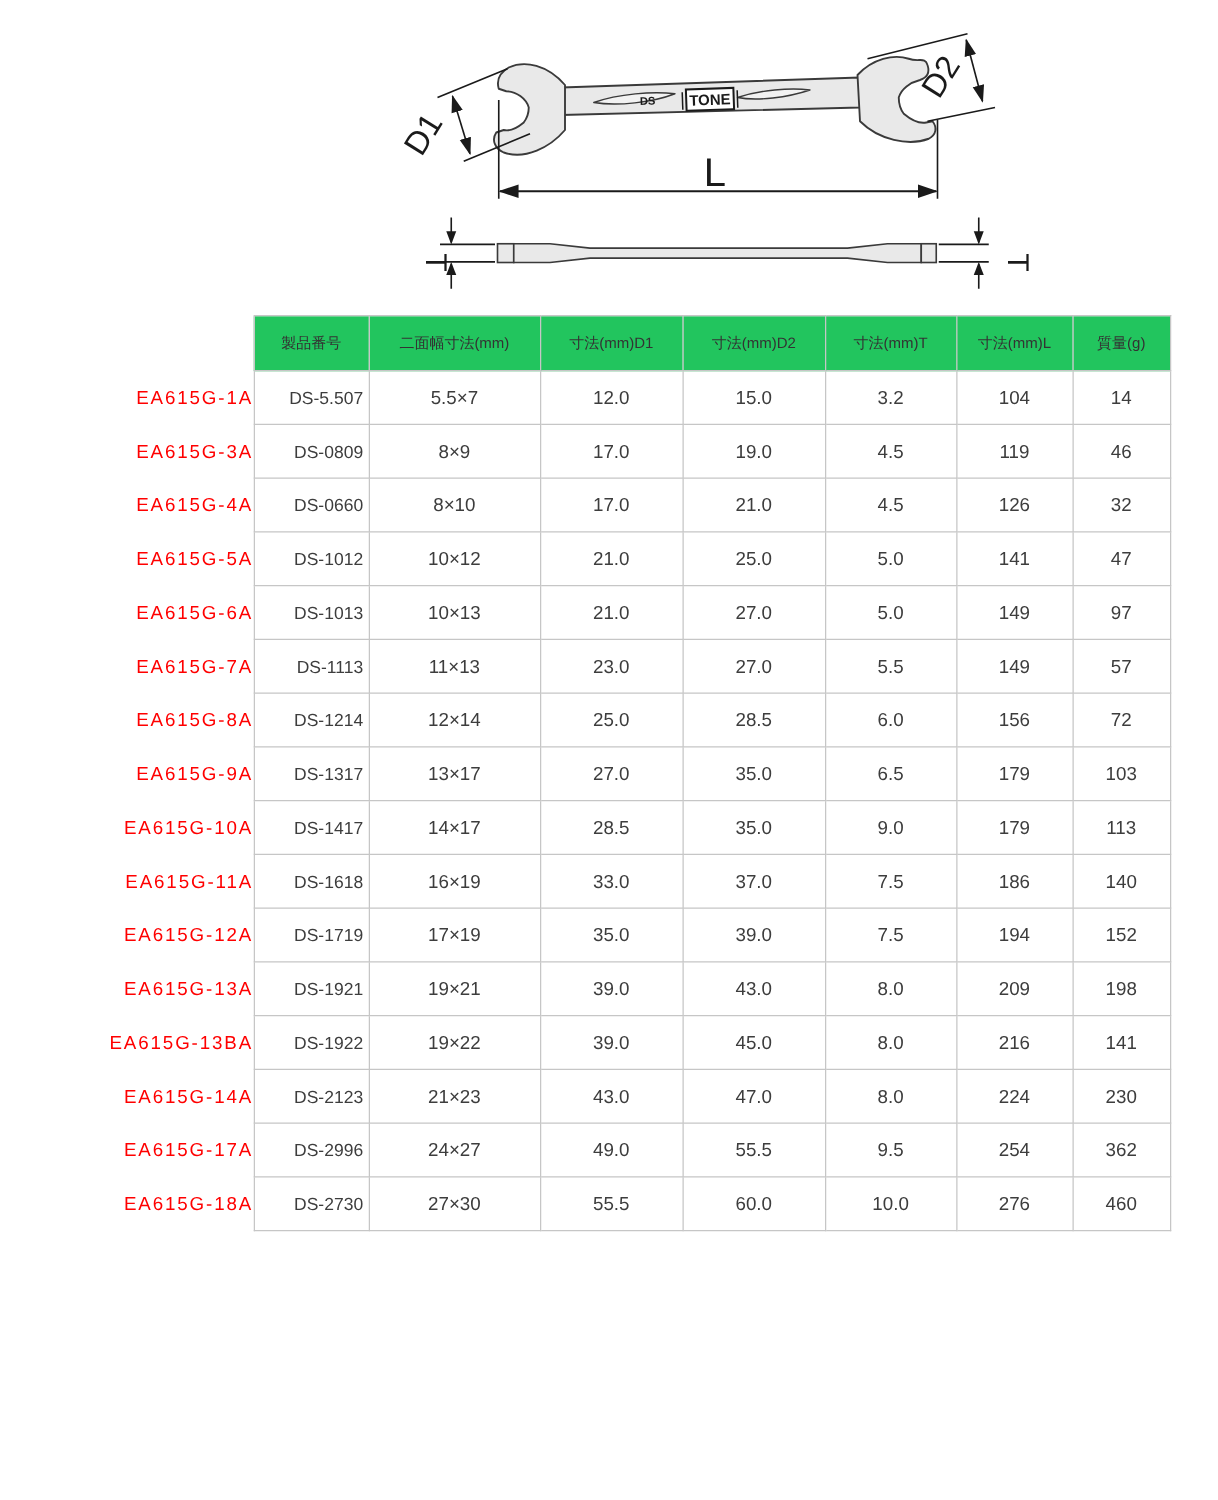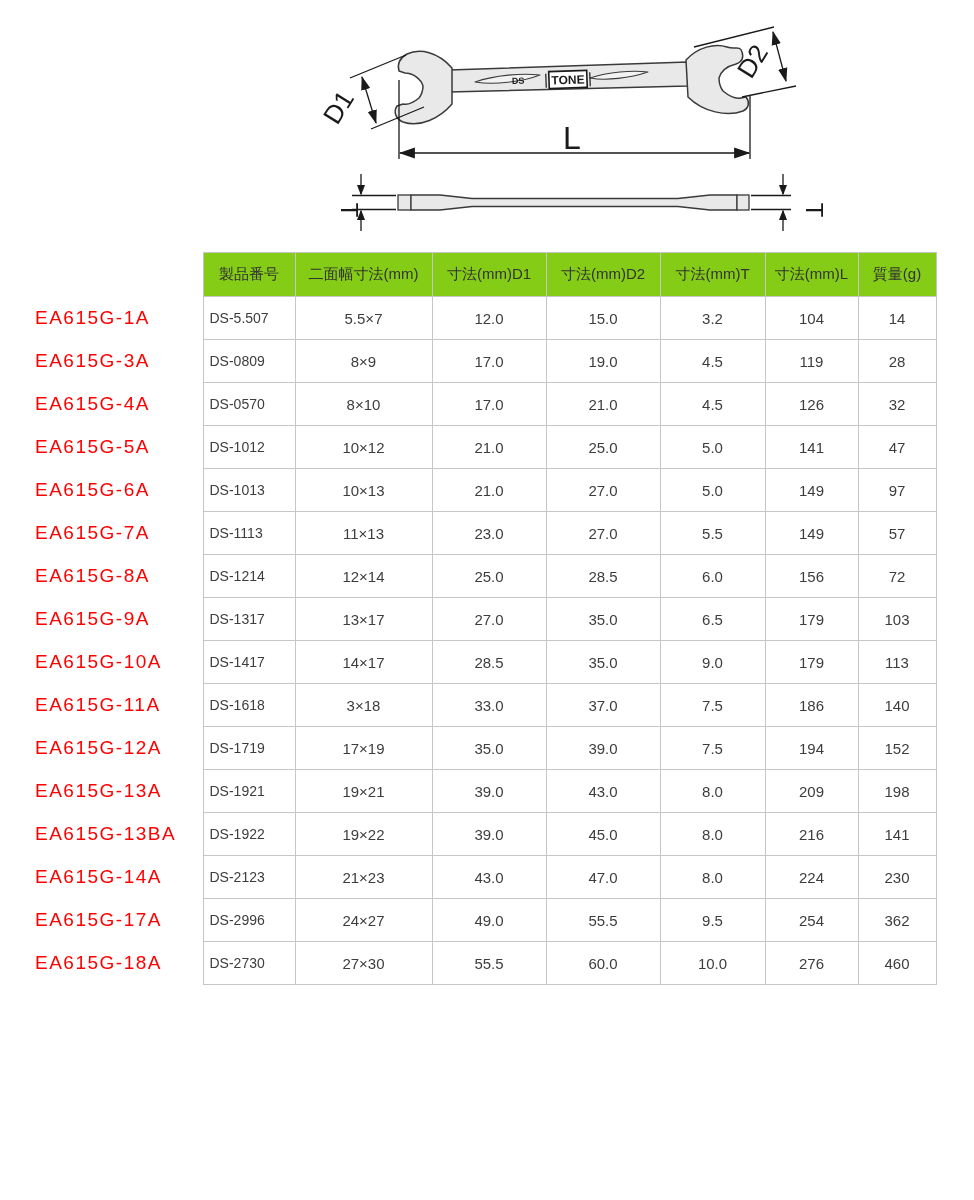--- a/index.html
+++ b/index.html
@@ -9,27 +9,27 @@
     -webkit-font-smoothing:antialiased;
   }
   .diagram{position:absolute;top:0;left:0;width:974px;height:250px;}
   .spec{position:absolute;top:252px;left:35px;}
   table.spec-table{border-collapse:collapse;table-layout:fixed;width:901px;}
   .spec-table th,.spec-table td{
     border:1px solid #c6c6c6;box-sizing:border-box;
     height:43px;padding:0 4px;text-align:center;
     font-size:15px;color:#3d3d3d;font-weight:normal;
   }
-  .spec-table thead th{background:#84cc16;color:#333;height:44px;font-size:15px;}
+  .spec-table thead th{background:#22c55e;color:#333;height:44px;font-size:12px;}
   .spec-table th.lbl,.spec-table td.lbl{
-    border:none;background:#fff;text-align:left;padding:0;
-    color:#ff0000;font-size:19px;letter-spacing:1.5px;font-weight:normal;
+    border:none;background:#fff;text-align:right;padding:0;
+    color:#ff0000;font-size:15px;letter-spacing:1.5px;font-weight:normal;
     white-space:nowrap;
   }
-  .spec-table td.partno{text-align:left;padding-left:6px;font-size:14px;}
+  .spec-table td.partno{text-align:right;padding-left:6px;font-size:14px;}
   svg text{font-family:"Liberation Sans","DejaVu Sans",sans-serif;fill:#1a1a1a;}
 </style>
 </head>
 <body>
 
 <div class="diagram">
   <svg width="974" height="250" viewBox="0 0 974 250">
     <defs>
       <marker id="arw" viewBox="0 0 12 10" refX="11" refY="5" markerWidth="11" markerHeight="9" orient="auto-start-reverse">
         <path d="M0,1 L12,5 L0,9 Z" fill="#1a1a1a"></path>
@@ -160,26 +160,26 @@
 
 
     <tr>
       <td class="lbl">EA615G-3A</td>
       <td class="partno">DS-0809</td>
       <td>8×9</td>
       <td>17.0</td>
       <td>19.0</td>
       <td>4.5</td>
       <td>119</td>
-      <td>28</td>
+      <td>46</td>
     </tr>
 
     <tr>
       <td class="lbl">EA615G-4A</td>
-      <td class="partno">DS-0570</td>
+      <td class="partno">DS-0660</td>
       <td>8×10</td>
       <td>17.0</td>
       <td>21.0</td>
       <td>4.5</td>
       <td>126</td>
       <td>32</td>
     </tr>
 
     <tr>
       <td class="lbl">EA615G-5A</td>
@@ -243,21 +243,21 @@
       <td>28.5</td>
       <td>35.0</td>
       <td>9.0</td>
       <td>179</td>
       <td>113</td>
     </tr>
 
     <tr>
       <td class="lbl">EA615G-11A</td>
       <td class="partno">DS-1618</td>
-      <td>3×18</td>
+      <td>16×19</td>
       <td>33.0</td>
       <td>37.0</td>
       <td>7.5</td>
       <td>186</td>
       <td>140</td>
     </tr>
 
     <tr>
       <td class="lbl">EA615G-12A</td>
       <td class="partno">DS-1719</td>

